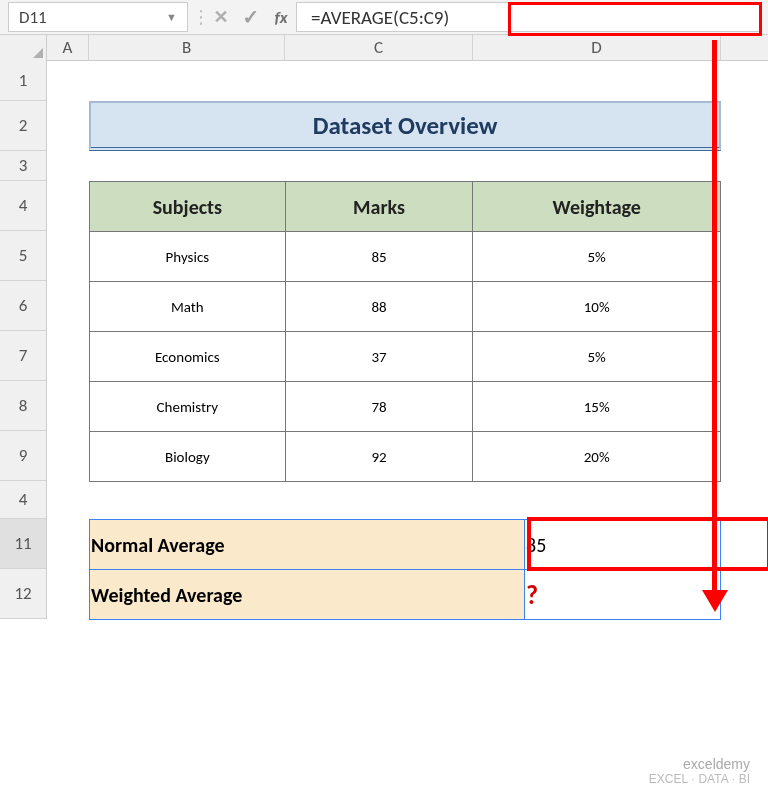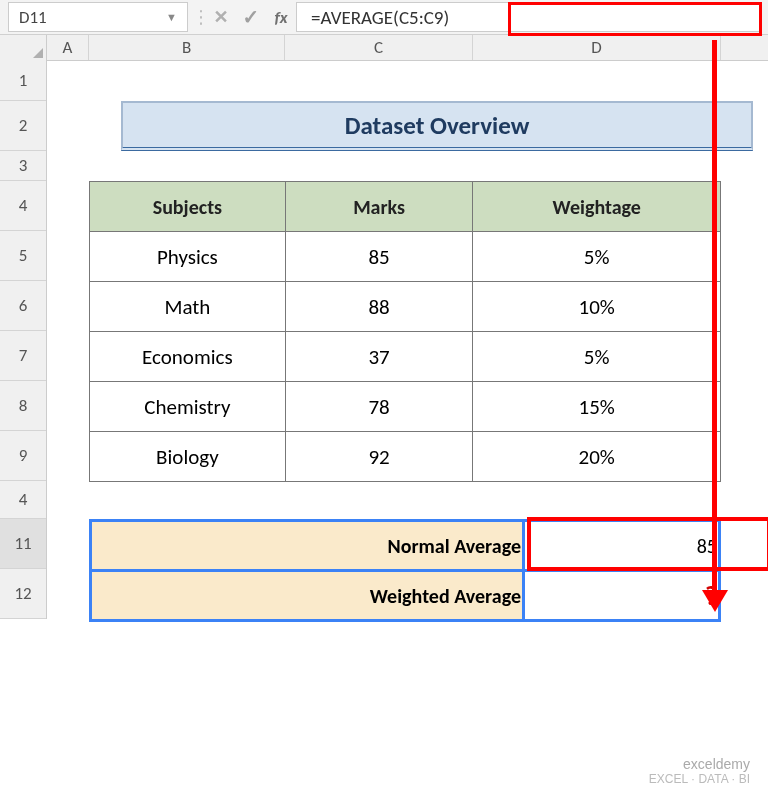--- a/index.html
+++ b/index.html
@@ -135,21 +135,20 @@
   .row-h.r10 { height: 38px; }
   .row-h.r11 { background: #e0e0e0; }
 
   .cells {
     position: relative;
     flex: 1;
   }
   .row {
     display: flex;
     height: 50px;
-    margin-left: 32px;
   }
   .row.r1 { height: 40px; }
   .row.r3 { height: 30px; }
   .row.r10 { height: 38px; }
   
   
   .title-band {
     background: #d6e3f1;
     border: 2px solid #a5b9d1;
     border-bottom: 4px double #3b6aa0;
@@ -170,44 +169,44 @@
     left: 42px;
     top: 120px;
     border-collapse: collapse;
     width: 632px;
     padding-left: 40px;
   }
   .data-table th, .data-table td {
     border: 1px solid #777;
     height: 50px;
     text-align: center;
-    font-size: 21px;
+    font-size: 15px;
   }
   .data-table th {
     background: #cdddc0;
     font-weight: 700;
     color: #222;
     font-size: 20px;
   }
   .data-table .colBw { width: 196px; }
   .data-table .colCw { width: 188px; }
   .data-table .colDw { width: 248px; }
 
   
   .summary {
     position: absolute;
     left: 42px;
     top: 458px;
     border-collapse: collapse;
     width: 632px;
   }
   .summary td {
-    border: 3px solid #3b82f6;
-    height: 50px;
-    text-align: right;
+    border: 1px solid #3b82f6;
+    height: 50px;
+    text-align: left;
     font-size: 20px;
   }
   .summary .label {
     background: #faeacb;
     font-weight: 700;
     width: 436px;
   }
   .summary .val { width: 196px; }
   .summary .red-q { color: #d20000; font-weight: 700; font-size: 26px; }
 

